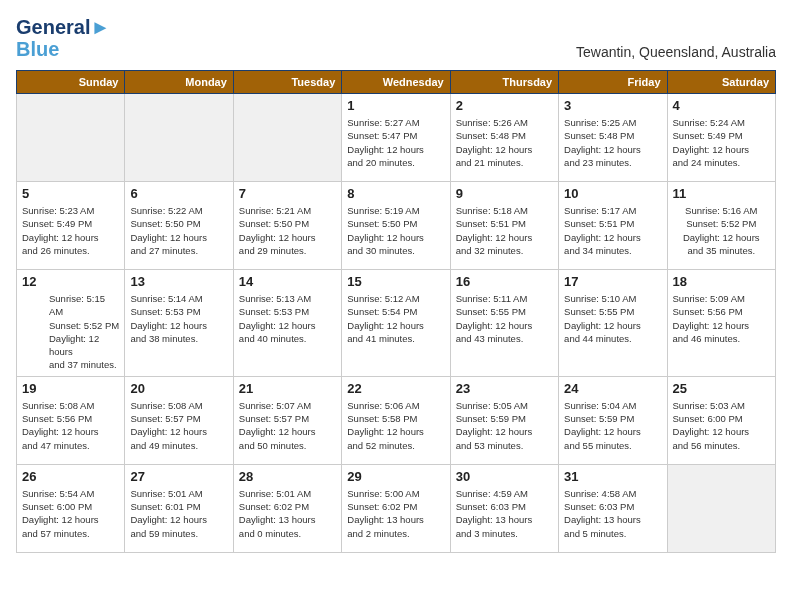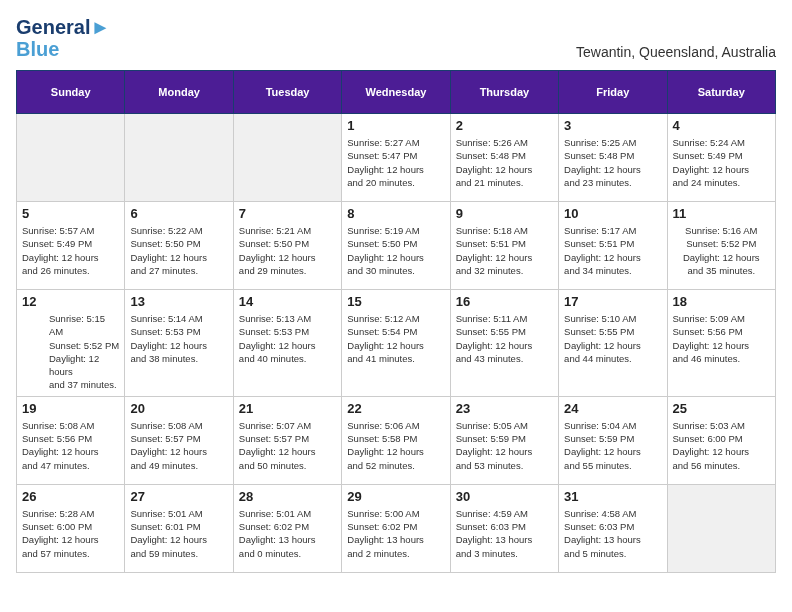--- a/index.html
+++ b/index.html
@@ -31,24 +31,24 @@
     .subtitle {
       font-size: 14px;
       color: #333;
     }
     .calendar {
       width: 100%;
       border-collapse: collapse;
       font-size: 10px;
     }
     .calendar th {
-      background: #4c1d95;
+      background: #a16207;
       color: #fff;
-      text-align: center;
-      padding: 15px 6px;
+      text-align: right;
+      padding: 5px 6px;
       font-size: 11px;
       font-weight: bold;
       border: 1px solid #1a3d6e;
     }
     .calendar td {
       border: 1px solid #ccc;
       vertical-align: top;
       padding: 4px 5px;
       width: 108px;
       min-height: 80px;
@@ -134,21 +134,21 @@
           <span class="day-num">4</span>
           <div class="day-info" style="white-space: pre-line;">Sunrise: 5:24 AM
 Sunset: 5:49 PM
 Daylight: 12 hours
 and 24 minutes.</div>
         </td>
       </tr>
       <tr class="week-row">
         <td>
           <span class="day-num">5</span>
-          <div class="day-info" style="white-space: pre-line;">Sunrise: 5:57 AM
+          <div class="day-info" style="white-space: pre-line;">Sunrise: 5:23 AM
 Sunset: 5:49 PM
 Daylight: 12 hours
 and 26 minutes.</div>
         </td>
         <td>
           <span class="day-num">6</span>
           <div class="day-info" style="white-space: pre-line;">Sunrise: 5:22 AM
 Sunset: 5:50 PM
 Daylight: 12 hours
 and 27 minutes.</div>
@@ -287,21 +287,21 @@
           <span class="day-num">25</span>
           <div class="day-info" style="white-space: pre-line;">Sunrise: 5:03 AM
 Sunset: 6:00 PM
 Daylight: 12 hours
 and 56 minutes.</div>
         </td>
       </tr>
       <tr class="week-row">
         <td>
           <span class="day-num">26</span>
-          <div class="day-info" style="white-space: pre-line;">Sunrise: 5:28 AM
+          <div class="day-info" style="white-space: pre-line;">Sunrise: 5:54 AM
 Sunset: 6:00 PM
 Daylight: 12 hours
 and 57 minutes.</div>
         </td>
         <td>
           <span class="day-num">27</span>
           <div class="day-info" style="white-space: pre-line;">Sunrise: 5:01 AM
 Sunset: 6:01 PM
 Daylight: 12 hours
 and 59 minutes.</div>

